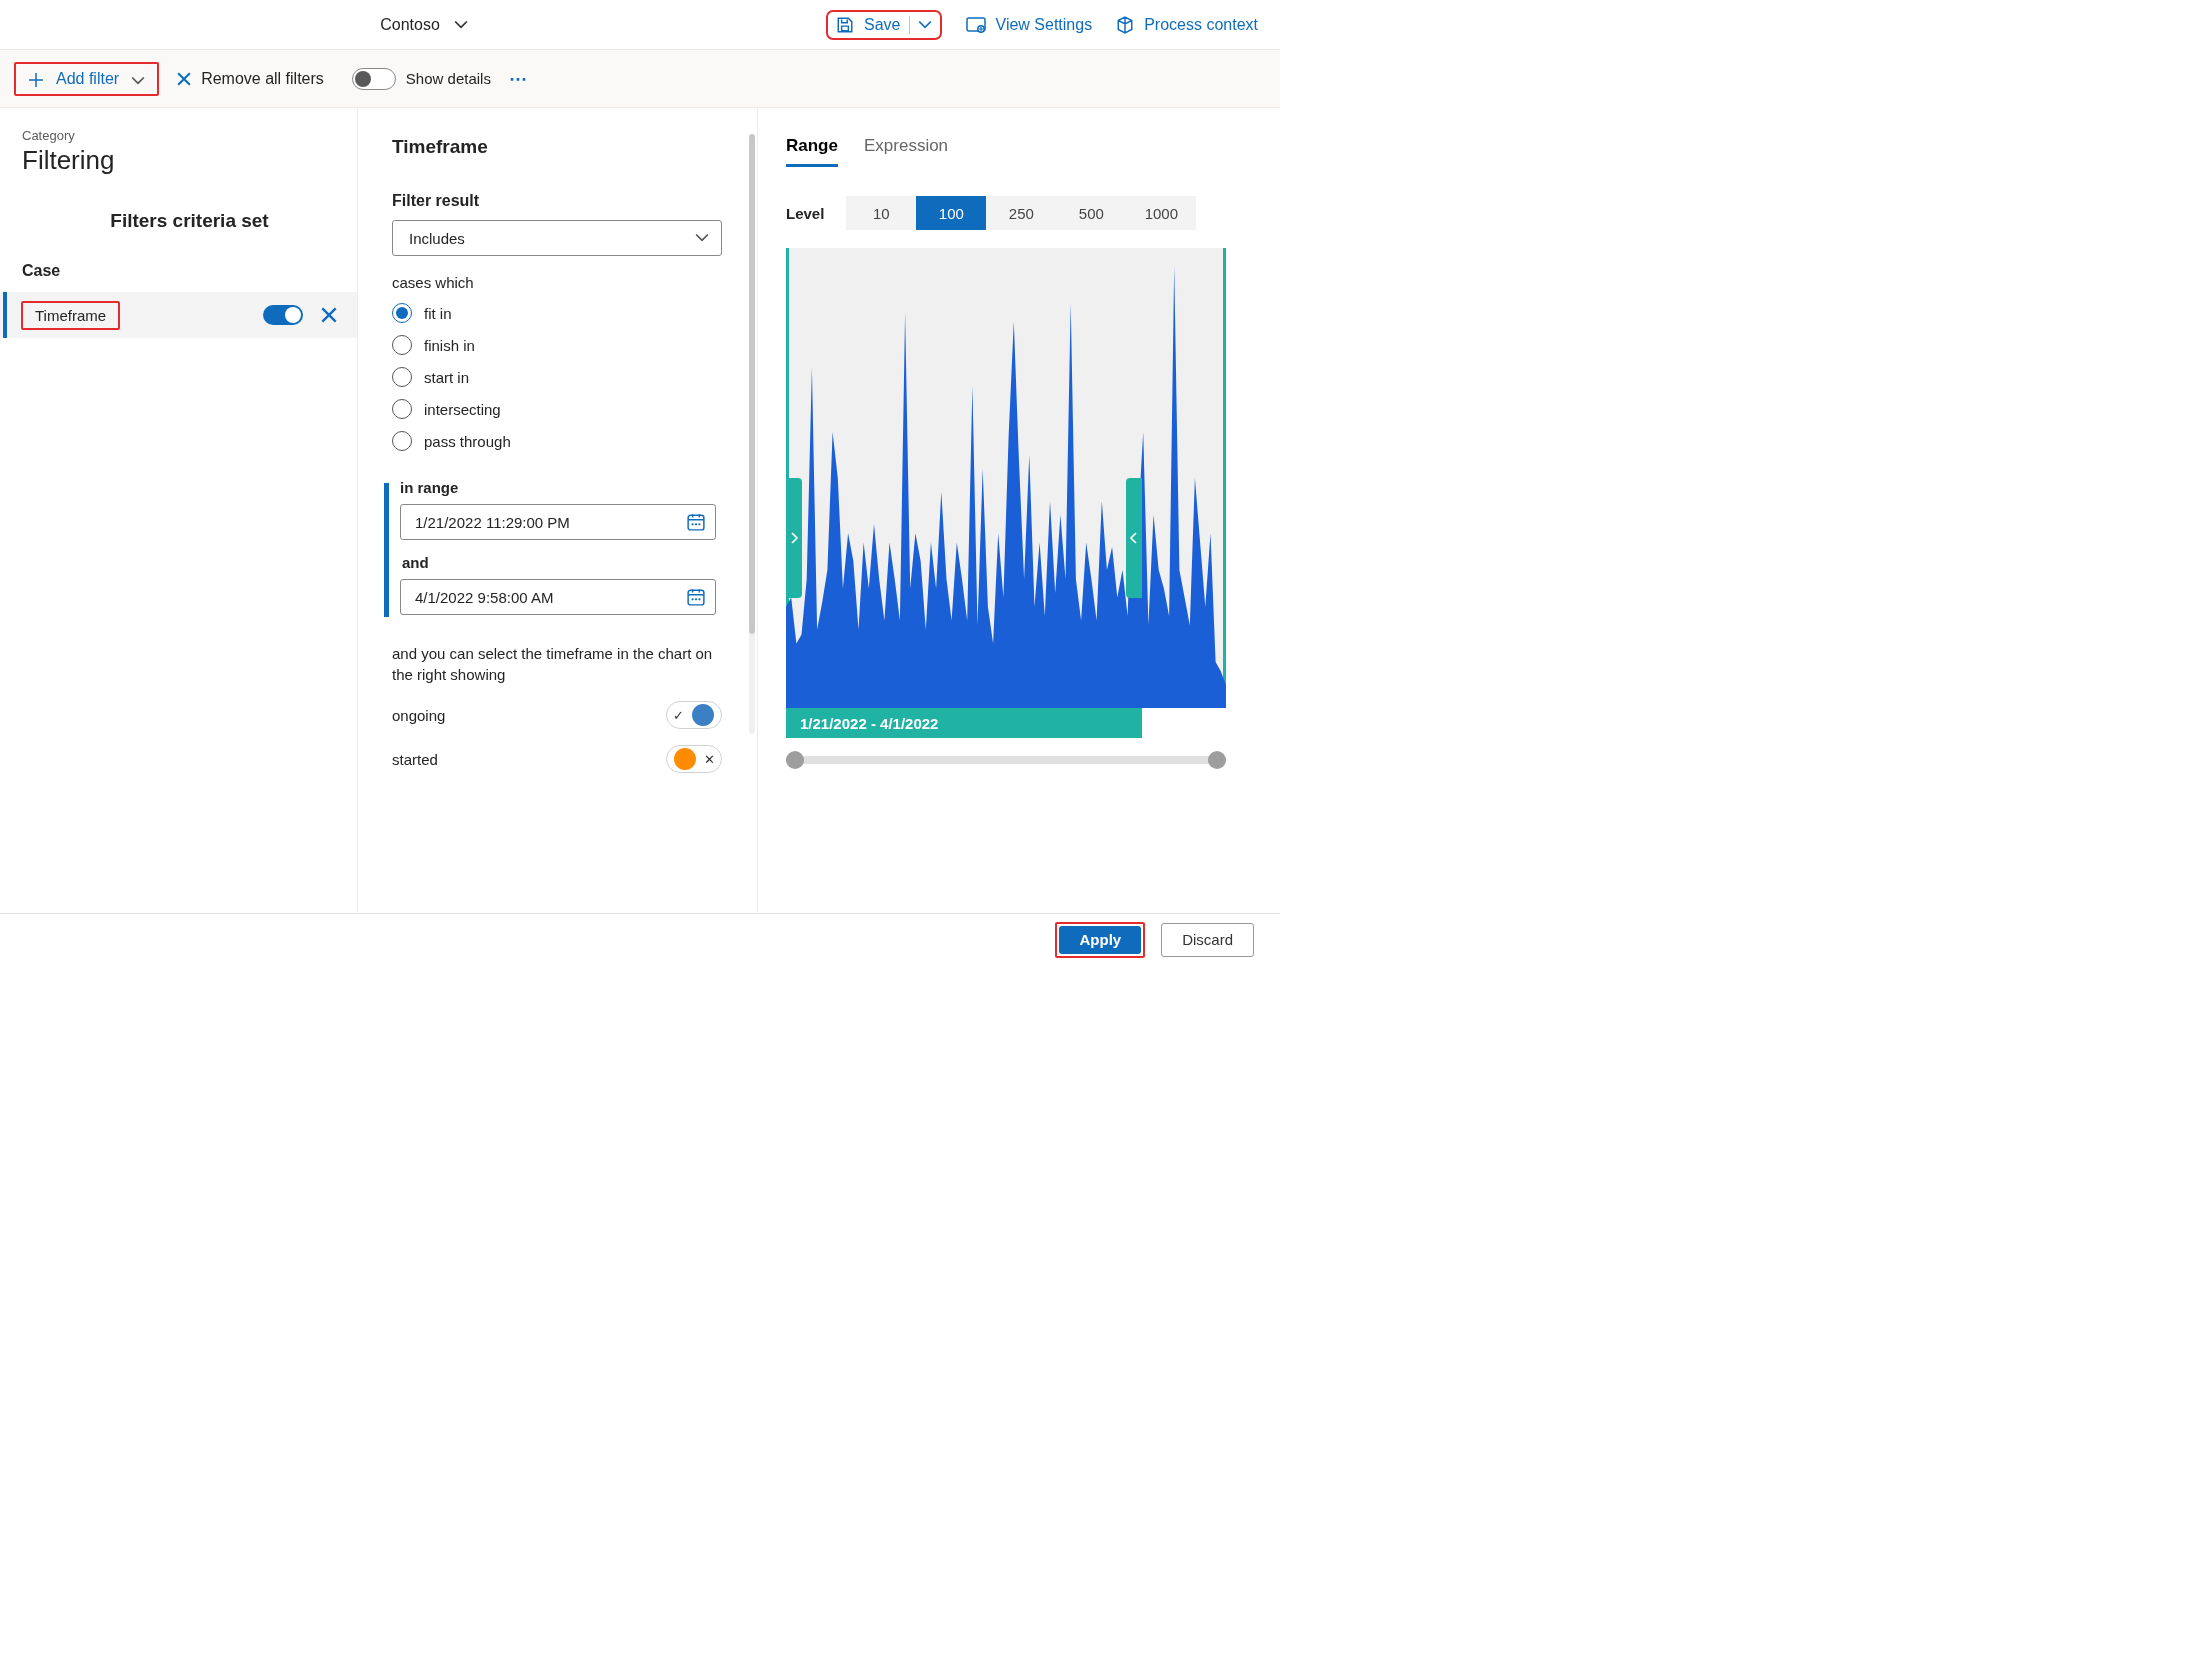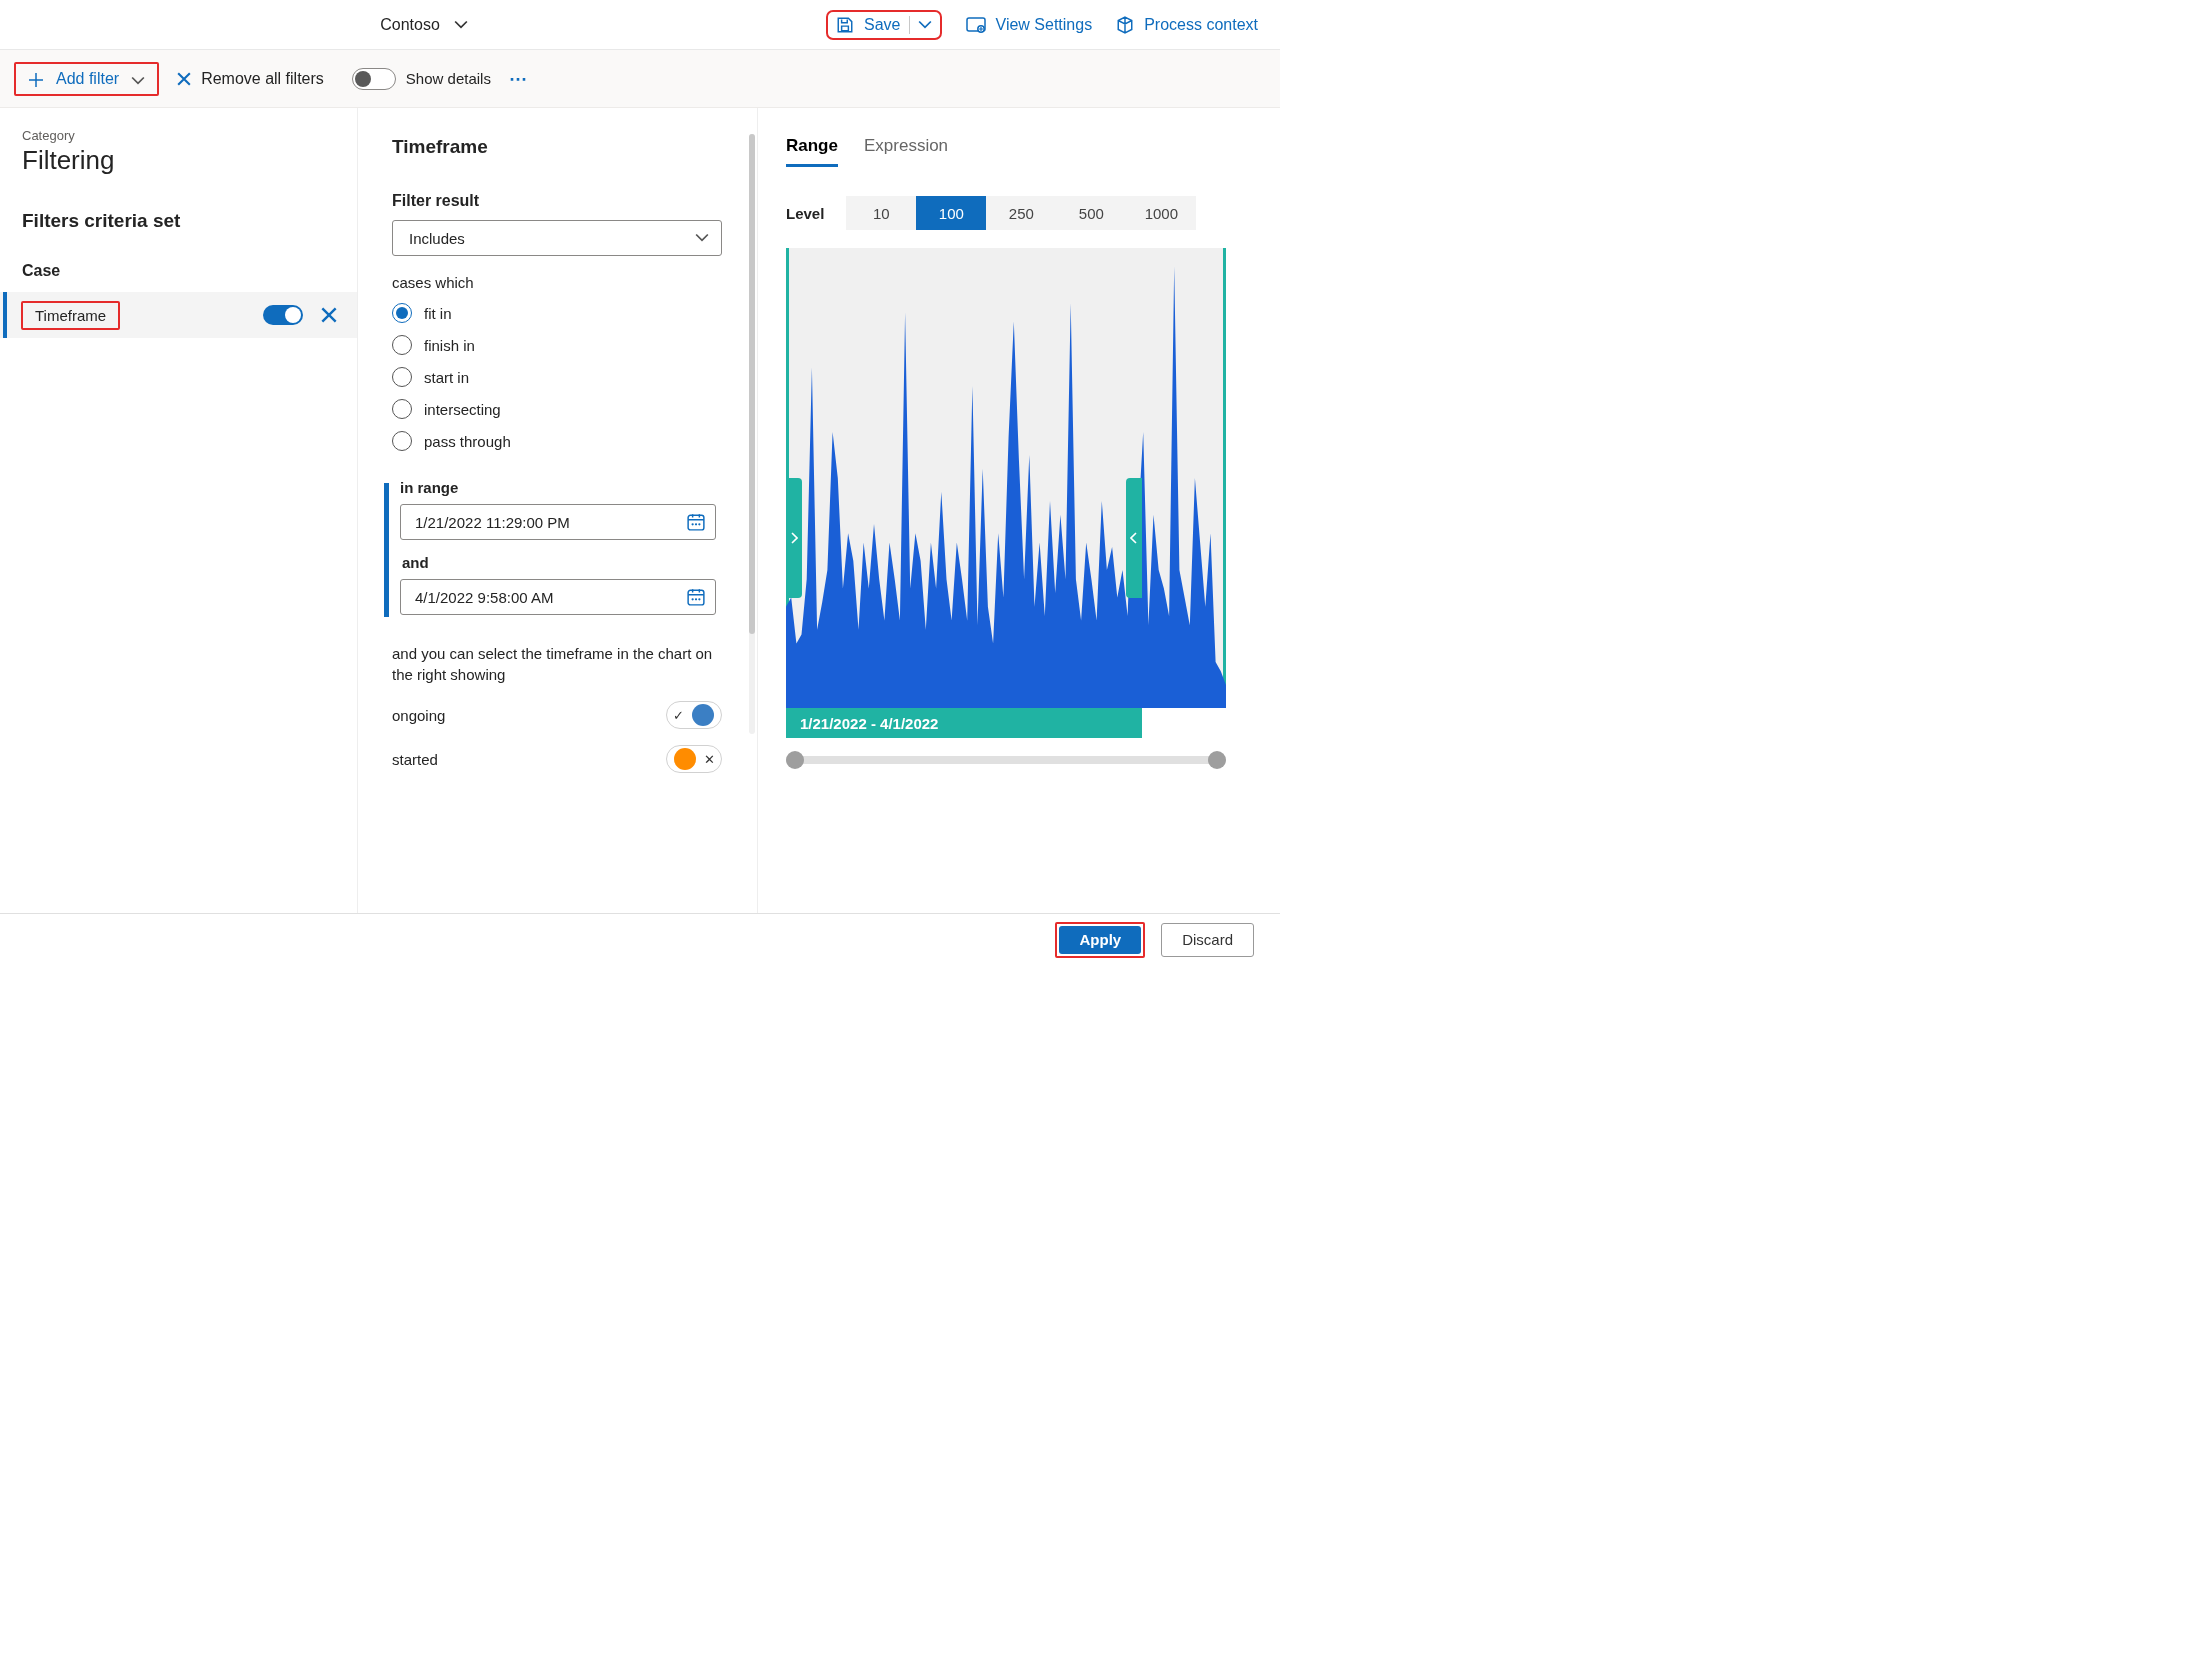--- a/index.html
+++ b/index.html
@@ -46,21 +46,21 @@
     display:flex;align-items:center;padding:2px;cursor:pointer;
   }
   .toggle-pill .knob{width:16px;height:16px;border-radius:50%;background:#595959;}
   .more-dots{color:var(--accent);font-weight:bold;letter-spacing:2px;cursor:pointer;font-size:18px;}
   
   .body{display:flex;height:calc(100% - 50px - 58px - 52px);}
   
   .leftcol{width:358px;padding:20px 0 0 22px;border-right:1px solid #eee;}
   .cat-lbl{color:var(--muted);font-size:13px;margin-bottom:2px;}
   .cat-title{font-size:26px;font-weight:400;margin-bottom:34px;}
-  .criteria-title{font-size:19px;font-weight:600;margin-bottom:30px;}
+  .criteria-title{font-size:19px;font-weight:600;margin-bottom:30px;text-align:center;}
   .case-lbl{font-weight:600;font-size:16px;margin-bottom:12px;}
   .filter-row{
     background:#f4f4f4;height:46px;display:flex;align-items:center;
     padding-left:3px;padding-right:20px;margin-left:-22px;
   }
   .filter-row .bluebar{width:4px;height:46px;background:var(--accent);margin-right:14px;}
   .filter-chip{
     border:2px solid var(--highlight);padding:4px 12px;border-radius:2px;font-size:15px;margin-right:auto;
     background:transparent;
   }

